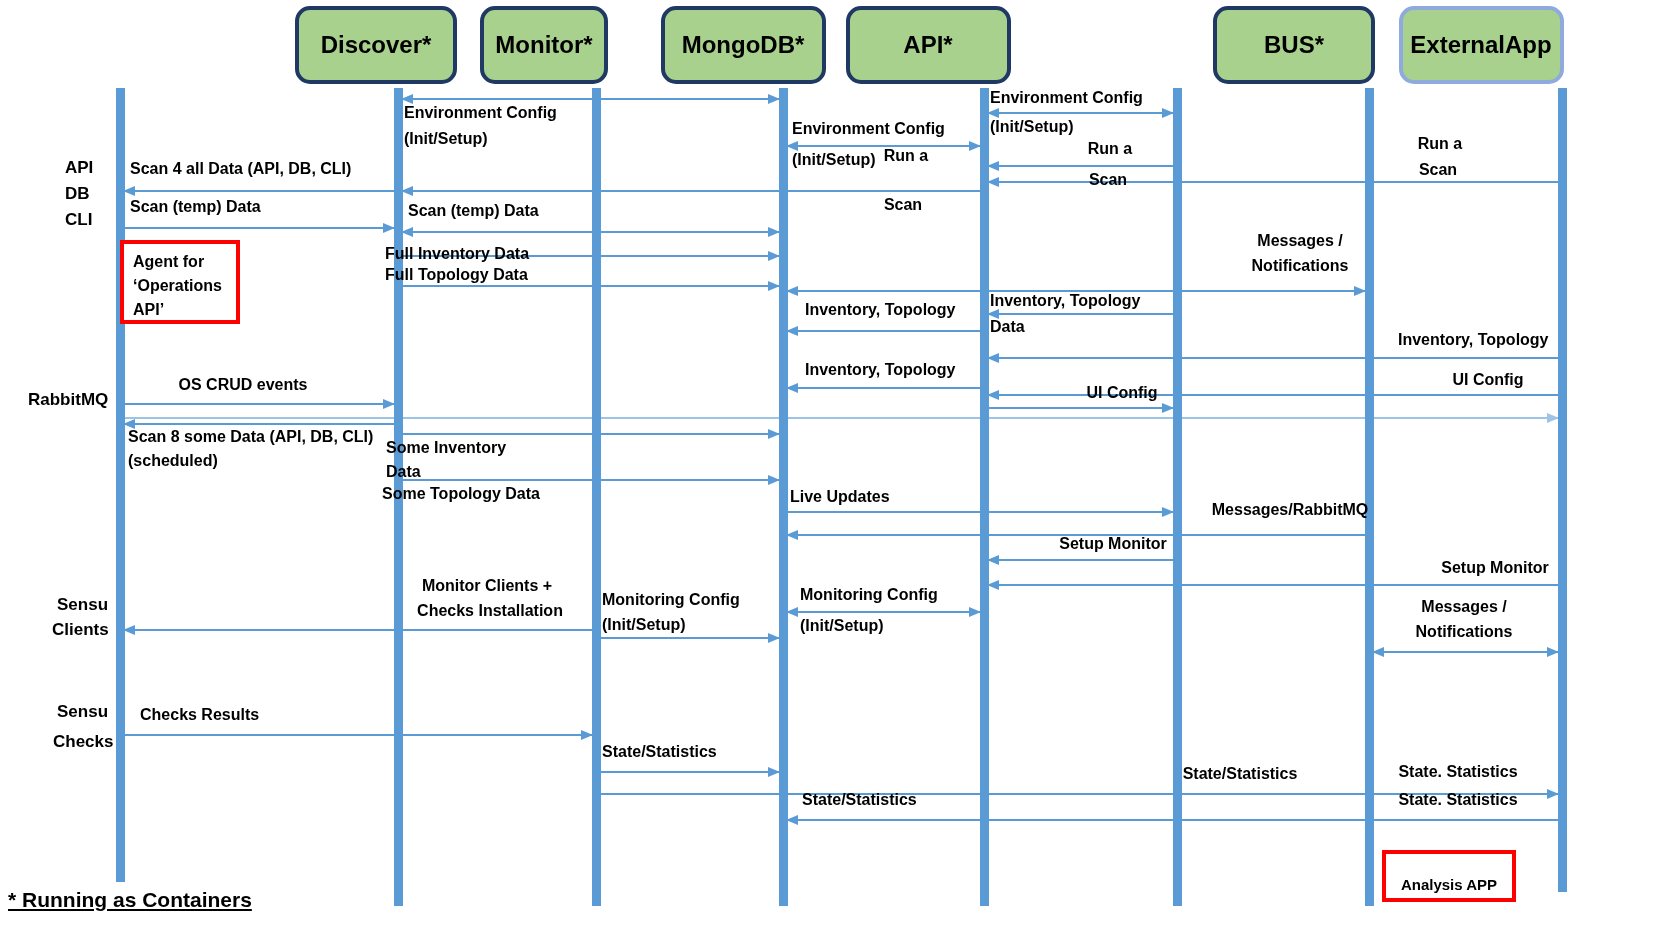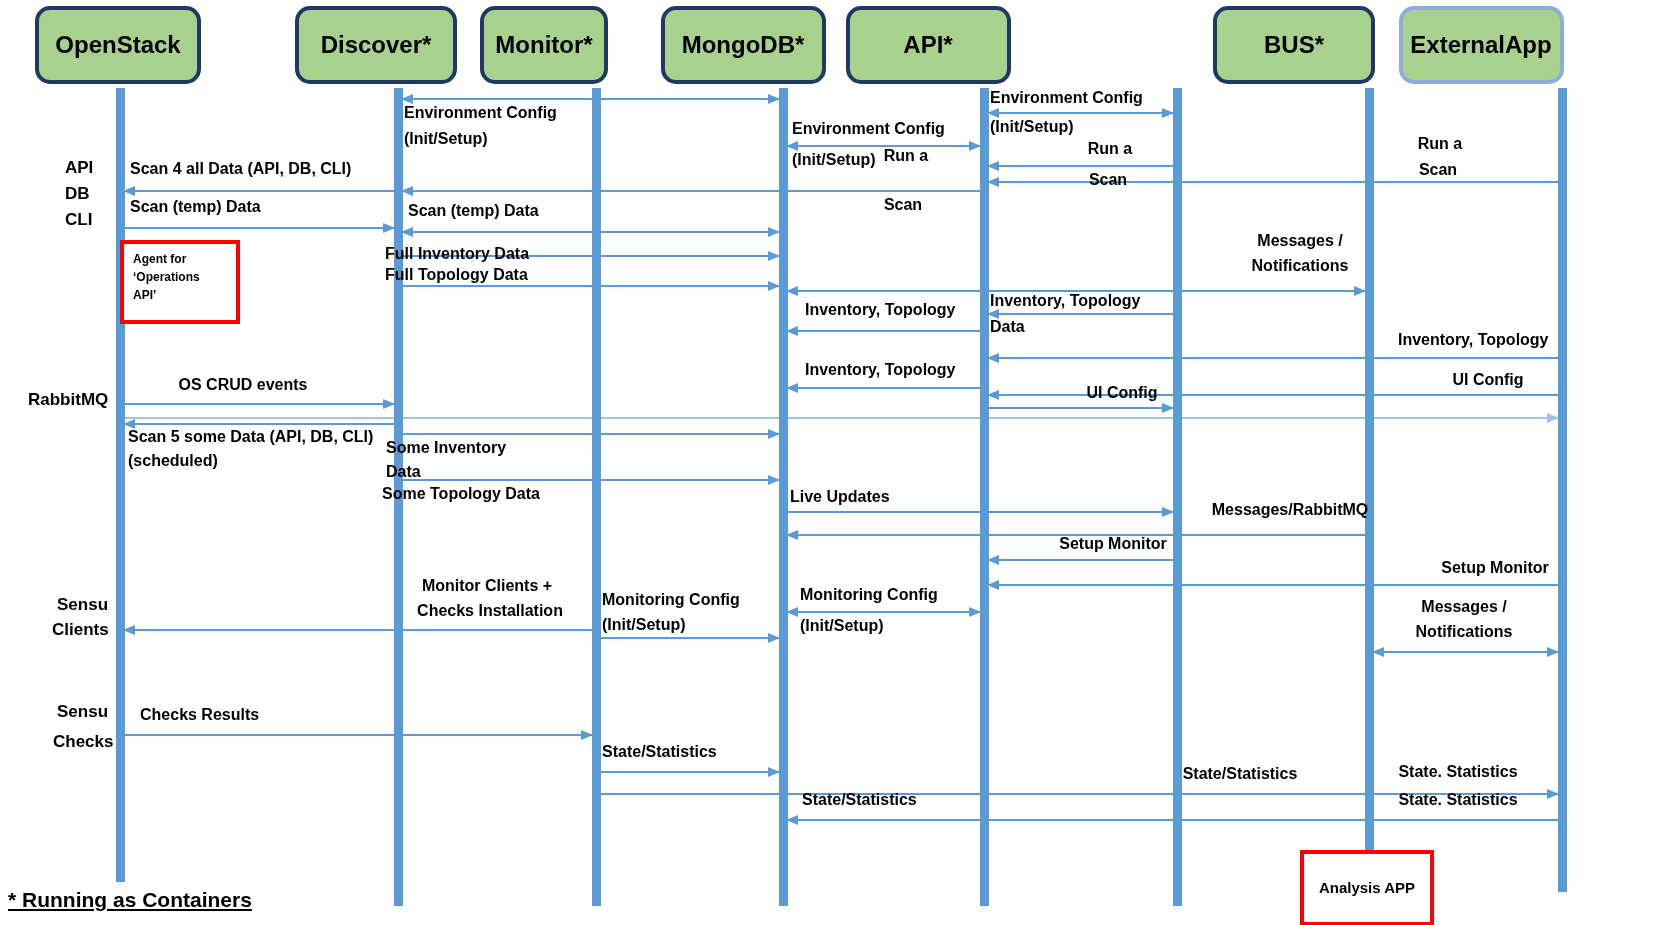--- a/index.html
+++ b/index.html
@@ -11,34 +11,31 @@
   .life{position:absolute;width:9px;top:88px;z-index:3;}
   .msg{position:absolute;height:2px;z-index:2;}
   .ah{position:absolute;width:0;height:0;top:-4px;}
   .ah.l{left:-1px;border-top:5px solid transparent;border-bottom:5px solid transparent;
         border-right:12px solid currentColor;}
   .ah.r{right:-1px;border-top:5px solid transparent;border-bottom:5px solid transparent;
         border-left:12px solid currentColor;}
   .lbl{position:absolute;font-weight:bold;font-size:16px;white-space:nowrap;color:#000;z-index:4;line-height:1.2;}
   .lbl.c{transform:translateX(-50%);}
   .lbl.big{font-size:17px;}
-  .rednote{position:absolute;background:#ffffff;font-weight:bold;font-size:12px;color:#000;
+  .rednote{position:absolute;background:#ffffff;font-weight:bold;font-size:16px;color:#000;
            box-sizing:border-box;padding:6px 9px;line-height:1.5;z-index:6;}
   .rednote.center{display:flex;align-items:center;justify-content:center;padding:2px;font-size:15px;}
   #footer{position:absolute;left:8px;top:888px;font-weight:bold;font-size:21px;color:#000;
           text-decoration:underline;z-index:4;}
 </style>
 </head>
 <body>
 
 <div id="stage">
   <div id="footer">* Running as Containers</div>
-<div class="actor" style="left: 35px; width: 166px; background: rgb(169, 209, 142); border-color: rgb(31, 56, 100);">
-      <span>OpenStack</span>
-    </div>
     <div class="life" style="left: 115.5px; height: 794px; background: rgb(91, 155, 213);"></div>
     <div class="actor" style="left: 295px; width: 162px; background: rgb(169, 209, 142); border-color: rgb(31, 56, 100);">
       <span>Discover*</span>
     </div>
     <div class="life" style="left: 393.5px; height: 818px; background: rgb(91, 155, 213);"></div>
     <div class="actor" style="left: 480px; width: 128px; background: rgb(169, 209, 142); border-color: rgb(31, 56, 100);">
       <span>Monitor*</span>
     </div>
     <div class="life" style="left: 591.5px; height: 818px; background: rgb(91, 155, 213);"></div>
     <div class="actor" style="left: 660.5px; width: 165px; background: rgb(169, 209, 142); border-color: rgb(31, 56, 100);">
@@ -198,21 +195,21 @@
     <div class="lbl c" style="left: 1300px; top: 256px;">Notifications</div>
     <div class="lbl" style="left: 805px; top: 300px;">Inventory, Topology</div>
     <div class="lbl" style="left: 990px; top: 291px;">Inventory, Topology</div>
     <div class="lbl" style="left: 990px; top: 317px;">Data</div>
     <div class="lbl" style="left: 1398px; top: 330px;">Inventory, Topology</div>
     <div class="lbl" style="left: 805px; top: 360px;">Inventory, Topology</div>
     <div class="lbl c" style="left: 1488px; top: 370px;">UI Config</div>
     <div class="lbl c" style="left: 1122px; top: 383px;">UI Config</div>
     <div class="lbl c" style="left: 243px; top: 375px;">OS CRUD events</div>
     <div class="lbl big" style="left: 28px; top: 390px;">RabbitMQ</div>
-    <div class="lbl" style="left: 128px; top: 427px;">Scan 5 some Data (API, DB, CLI)</div>
+    <div class="lbl" style="left: 128px; top: 427px;">Scan 8 some Data (API, DB, CLI)</div>
     <div class="lbl" style="left: 128px; top: 451px;">(scheduled)</div>
     <div class="lbl" style="left: 386px; top: 438px;">Some Inventory</div>
     <div class="lbl" style="left: 386px; top: 462px;">Data</div>
     <div class="lbl" style="left: 382px; top: 484px;">Some Topology Data</div>
     <div class="lbl" style="left: 790px; top: 487px;">Live Updates</div>
     <div class="lbl c" style="left: 1290px; top: 500px;">Messages/RabbitMQ</div>
     <div class="lbl c" style="left: 1113px; top: 534px;">Setup Monitor</div>
     <div class="lbl c" style="left: 1495px; top: 558px;">Setup Monitor</div>
     <div class="lbl" style="left: 800px; top: 585px;">Monitoring Config</div>
     <div class="lbl" style="left: 800px; top: 616px;">(Init/Setup)</div>
@@ -226,16 +223,16 @@
     <div class="lbl c" style="left: 1464px; top: 622px;">Notifications</div>
     <div class="lbl big" style="left: 57px; top: 702px;">Sensu</div>
     <div class="lbl big" style="left: 53px; top: 732px;">Checks</div>
     <div class="lbl" style="left: 140px; top: 705px;">Checks Results</div>
     <div class="lbl" style="left: 602px; top: 742px;">State/Statistics</div>
     <div class="lbl c" style="left: 1240px; top: 764px;">State/Statistics</div>
     <div class="lbl c" style="left: 1458px; top: 762px;">State. Statistics</div>
     <div class="lbl c" style="left: 1458px; top: 790px;">State. Statistics</div>
     <div class="lbl" style="left: 802px; top: 790px;">State/Statistics</div>
     <div class="rednote" style="left: 120px; top: 240px; width: 120px; height: 84px; border: 4px solid rgb(255, 0, 0);"><span>Agent for</span><br><span>‘Operations</span><br><span> API’</span></div>
-    <div class="rednote center" style="left: 1300px; top: 850px; width: 134px; height: 76px; border: 4px solid rgb(255, 0, 0);">
+    <div class="rednote center" style="left: 1382px; top: 850px; width: 134px; height: 52px; border: 4px solid rgb(255, 0, 0); align-items: flex-end;">
       <span>Analysis APP</span>
     </div>
   </div>
 
 </body></html>

